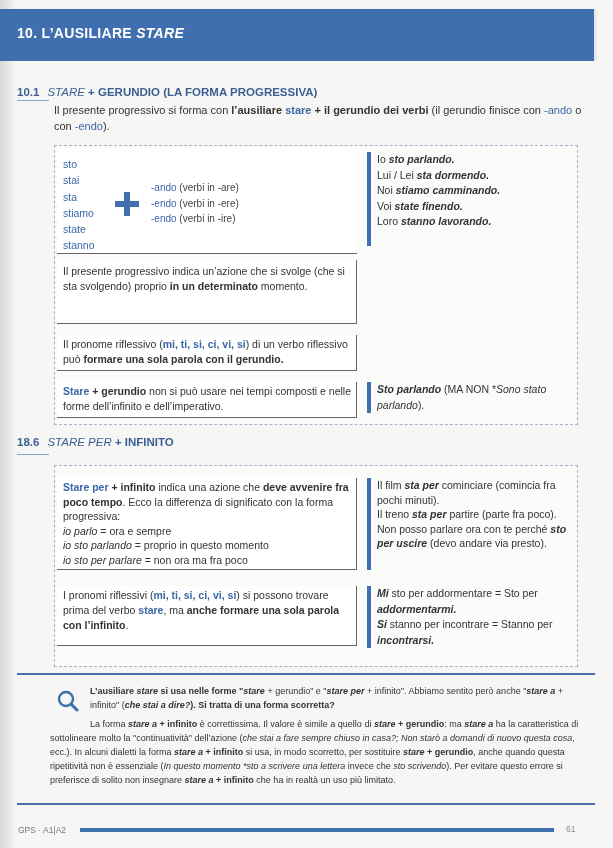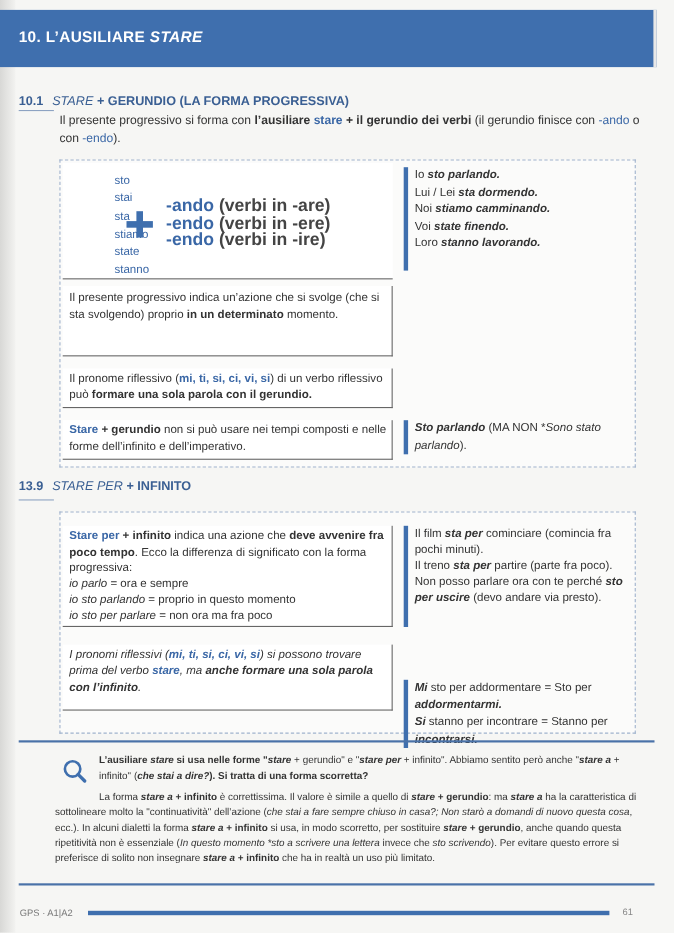--- a/index.html
+++ b/index.html
@@ -55,21 +55,21 @@
   }
   .conj { position:absolute; font-size:10.5px; line-height:16.3px; color:#3a67a6; }
   .plus {
     position:absolute; width:24px; height:24px;
   }
   .plus:before, .plus:after {
     content:""; position:absolute; background:#3f6fae;
   }
   .plus:before { left:9px; top:0; width:6px; height:24px; }
   .plus:after { left:0; top:9px; width:24px; height:6px; }
-  .endings { position:absolute; font-size:16px; line-height:15.5px; color:#444;font-weight:bold; }
+  .endings { position:absolute; font-size:10px; line-height:15.5px; color:#444; }
   .divider {
     position:absolute; left:17px; width:578px; height:2px; background:#4a72a8;
   }
   .note {
     position:absolute; left:50px; width:546px; font-size:9px; line-height:14px; color:#333;
   }
   .q-icon {
     position:absolute; left:57px; top:690px; width:22px; height:22px;
   }
   .footer-label {
@@ -96,21 +96,21 @@
 </div>
 <div class="section-rule" style="top:100px;"></div>
 
 <div class="intro">
   <span>Il presente progressivo si forma con </span><span class="b">l’ausiliare </span><span class="b blue">stare</span><span class="b"> + il gerundio dei verbi</span><span> (il gerundio finisce con </span><span class="blue">-ando</span><span> o con </span><span class="blue">-endo</span><span>).</span>
 </div>
 
 <div class="box" style="top:145px; height:278px;">
 
   <div class="panel" style="left:2px; top:2px; width:300px; height:105px; border-bottom:1px solid #666; border-right:none;">
-    <div class="conj" style="left:6px; top:8px;margin-left:41px;">
+    <div class="conj" style="left:6px; top:8px;">
       <div>sto</div>
       <div>stai</div>
       <div>sta</div>
       <div>stiamo</div>
       <div>state</div>
       <div>stanno</div>
     </div>
     <div class="plus" style="left:58px; top:44px;"></div>
     <div class="endings" style="left:94px; top:32px;">
       <div><span class="blue">-ando</span><span> (verbi in -are)</span></div>
@@ -136,41 +136,41 @@
 
   <div class="panel" style="left:2px; top:236px; width:300px; height:36px; padding:2px 0 11px 6px; box-sizing:border-box;">
     <span class="b blue">Stare</span><span class="b"> + gerundio</span><span> non si può usare nei tempi composti e nelle forme dell’infinito e dell’imperativo.</span>
   </div>
   <div class="right-col" style="left:312px; top:236px; width:200px;">
     <span class="bi">Sto parlando</span><span> (MA NON *</span><span class="it">Sono stato parlando</span><span>).</span>
   </div>
 </div>
 
 <div class="section-head" style="top:436px;">
-  <span class="num">13.9</span><i>STARE PER</i><span> + INFINITO</span>
+  <span class="num">18.6</span><i>STARE PER</i><span> + INFINITO</span>
 </div>
 <div class="section-rule" style="top:454px;"></div>
 
 <div class="box" style="top:465px; height:200px;">
   <div class="panel" style="left:2px; top:12px; width:300px; height:92px; padding:2px 0 0 6px; box-sizing:border-box; line-height:14.5px;">
     <span class="b blue">Stare per</span><span class="b"> + infinito</span><span> indica una azione che </span><span class="b">deve avvenire fra poco tempo</span><span>. Ecco la differenza di significato con la forma progressiva:</span>
     <div><span class="it">io parlo</span><span> = ora e sempre</span></div>
     <div><span class="it">io sto parlando</span><span> = proprio in questo momento</span></div>
     <div><span class="it">io sto per parlare</span><span> = non ora ma fra poco</span></div>
   </div>
   <div class="right-col" style="left:312px; top:12px; width:204px; height:92px; line-height:14.5px;">
     <div><span>Il film </span><span class="bi">sta per</span><span> cominciare (comincia fra pochi minuti).</span></div>
     <div><span>Il treno </span><span class="bi">sta per</span><span> partire (parte fra poco).</span></div>
     <div><span>Non posso parlare ora con te perché </span><span class="bi">sto per uscire</span><span> (devo andare via presto).</span></div>
   </div>
 
-  <div class="panel" style="left:2px; top:120px; width:300px; height:60px; padding:2px 0 0 6px; box-sizing:border-box;font-style:italic;">
+  <div class="panel" style="left:2px; top:120px; width:300px; height:60px; padding:2px 0 0 6px; box-sizing:border-box;">
     <span>I pronomi riflessivi (</span><span class="b blue">mi, ti, si, ci, vi, si</span><span>) si possono trovare prima del verbo </span><span class="b blue">stare</span><span>, ma </span><span class="b">anche formare una sola parola con l’infinito</span><span>.</span>
   </div>
-  <div class="right-col" style="left:312px; top:120px; width:200px; height:62px;margin-top:32px;">
+  <div class="right-col" style="left:312px; top:120px; width:200px; height:62px;">
     <div><span class="bi">Mi</span><span> sto per addormentare = Sto per </span><span class="bi">addormentarmi.</span></div>
     <div><span class="bi">Si</span><span> stanno per incontrare = Stanno per </span><span class="bi">incontrarsi.</span></div>
   </div>
 </div>
 
 <div class="divider" style="top:673px;"></div>
 
 <svg class="q-icon" viewBox="0 0 22 22">
   <circle cx="9" cy="9" r="7" fill="none" stroke="#3f6fae" stroke-width="2.4"></circle>
   <line x1="14" y1="14" x2="20" y2="20" stroke="#3f6fae" stroke-width="3" stroke-linecap="round"></line>

